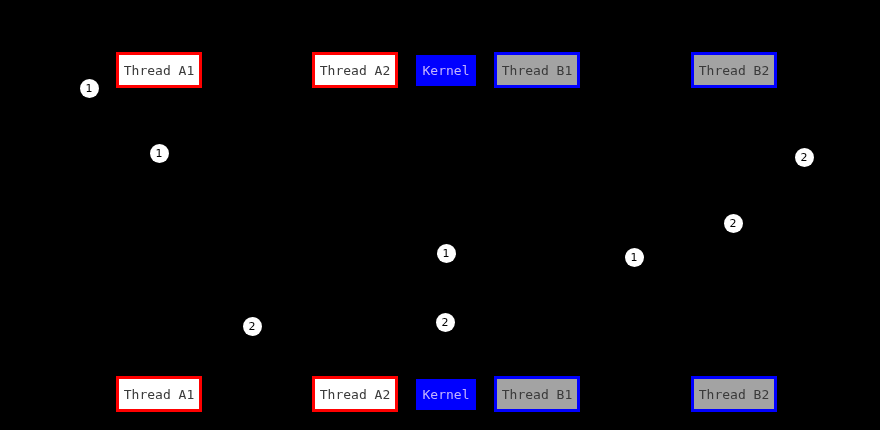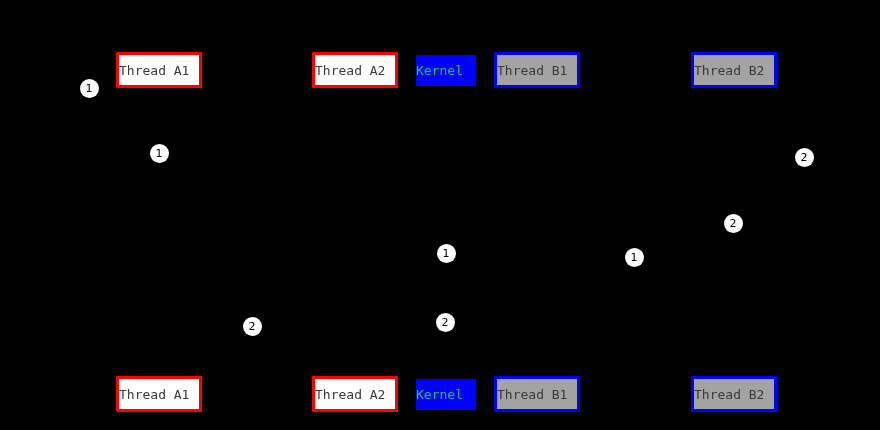--- a/index.html
+++ b/index.html
@@ -32,39 +32,40 @@
     height: 1px;
     background: #000000;
   }
 
   
   .pbox {
     position: absolute;
     box-sizing: border-box;
     display: flex;
     align-items: center;
+    justify-content: center;
     height: 36px;
     font-size: 13px;
     letter-spacing: 0px;
     line-height: 1;
   }
   .pbox.red {
     background: #ffffff;
     border: 3px solid #ff0000;
     color: #3a3a3a;
   }
   .pbox.blue {
     background: #a3a3a3;
     border: 3px solid #0000ff;
     color: #3a3a3a;
   }
   .pbox.filled-blue {
     background: #0000ff;
     border: 0;
-    color: #22c55e;
+    color: #c4b5fd;
   }
 
   
   .badge {
     position: absolute;
     width: 19px;
     height: 19px;
     border-radius: 50%;
     background: #ffffff;
     color: #000000;

